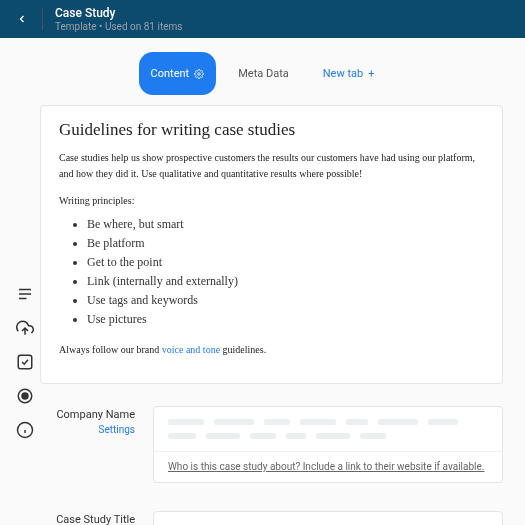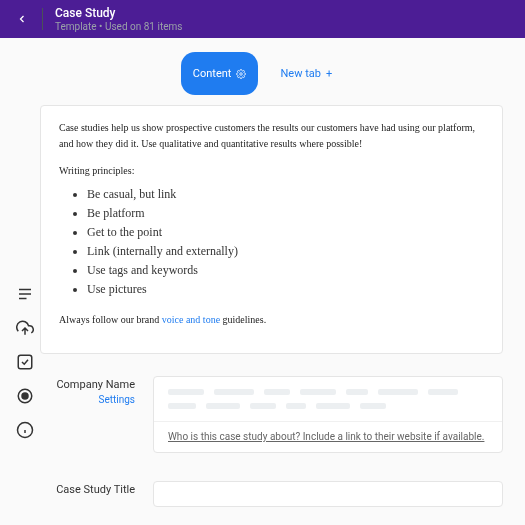--- a/index.html
+++ b/index.html
@@ -1,17 +1,17 @@
 <!DOCTYPE html>
 <html><head>
 <meta charset="utf-8">
 <style>
 * { margin: 0; padding: 0; box-sizing: border-box; }
 body { font-family: -apple-system, BlinkMacSystemFont, "Segoe UI", Roboto, sans-serif; background: #fafafa; color: #333; font-size: 13px; }
-.header { background: #4c1d95; height: 38px; display: flex; align-items: center; padding: 0 10px; color: #fff; }
+.header { background: #0c4a6e; height: 38px; display: flex; align-items: center; padding: 0 10px; color: #fff; }
 .back-btn { width: 24px; height: 24px; display: flex; align-items: center; justify-content: center; cursor: pointer; }
 .vdiv { width: 1px; height: 22px; background: #4a5158; margin: 0 12px 0 8px; }
 .title { font-size: 12px; font-weight: 500; color: #fff; line-height: 1.3; }
 .subtitle { font-size: 10px; color: #9aa1a8; }
 .tabs { display: flex; justify-content: center; gap: 10px; padding: 14px 0 10px; }
 .tab { font-size: 11px; padding: 15px 12px; border-radius: 14px; cursor: pointer; color: #555; display: inline-flex; align-items: center; gap: 5px; }
 .tab.active { background: #1f7cf0; color: #fff; }
 .tab.new { color: #1f7cf0; }
 .main-wrap { display: flex; }
 .left-rail { width: 40px; padding: 180px 0 0 10px; display: flex; flex-direction: column; gap: 16px; align-items: center; }
@@ -53,20 +53,21 @@
 </div>
 
 <div class="tabs">
   <div class="tab active">
     <span>Content</span>
     <svg width="10" height="10" viewBox="0 0 24 24" fill="none" stroke="#fff" stroke-width="2">
         <circle cx="12" cy="12" r="3"></circle>
         <path d="M19.4 15a1.65 1.65 0 0 0 .33 1.82l.06.06a2 2 0 1 1-2.83 2.83l-.06-.06a1.65 1.65 0 0 0-1.82-.33 1.65 1.65 0 0 0-1 1.51V21a2 2 0 0 1-4 0v-.09a1.65 1.65 0 0 0-1-1.51 1.65 1.65 0 0 0-1.82.33l-.06.06a2 2 0 1 1-2.83-2.83l.06-.06a1.65 1.65 0 0 0 .33-1.82 1.65 1.65 0 0 0-1.51-1H3a2 2 0 0 1 0-4h.09a1.65 1.65 0 0 0 1.51-1 1.65 1.65 0 0 0-.33-1.82l-.06-.06a2 2 0 1 1 2.83-2.83l.06.06a1.65 1.65 0 0 0 1.82.33h0a1.65 1.65 0 0 0 1-1.51V3a2 2 0 0 1 4 0v.09a1.65 1.65 0 0 0 1 1.51h0a1.65 1.65 0 0 0 1.82-.33l.06-.06a2 2 0 1 1 2.83 2.83l-.06.06a1.65 1.65 0 0 0-.33 1.82v0a1.65 1.65 0 0 0 1.51 1H21a2 2 0 0 1 0 4h-.09a1.65 1.65 0 0 0-1.51 1z"></path>
       </svg>
   </div>
+  <div class="tab">Meta Data</div>
   <div class="tab new">
     <span>New tab</span>
     <span>+</span>
   </div>
 </div>
 
 <div class="main-wrap">
 
   <div class="left-rail">
     <div class="rail-icon">
@@ -98,24 +99,25 @@
           <circle cx="12" cy="12" r="10"></circle>
           <line x1="12" y1="16" x2="12" y2="12"></line>
           <line x1="12" y1="8" x2="12.01" y2="8"></line>
         </svg>
     </div>
   </div>
 
   <div class="content">
 
     <div class="guidelines">
+      <h2>Guidelines for writing case studies</h2>
       <p>Case studies help us show prospective customers the results our customers have had using our platform, and how they did it. Use qualitative and quantitative results where possible!</p>
       <p class="principles-title">Writing principles:</p>
       <ul>
-        <li>Be casual, but link</li>
+        <li>Be where, but smart</li>
         <li>Be platform</li>
         <li>Get to the point</li>
         <li>Link (internally and externally)</li>
         <li>Use tags and keywords</li>
         <li>Use pictures</li>
       </ul>
       <p>
         <span>Always follow our brand </span><a href="#">voice and tone</a><span> guidelines.</span>
       </p>
     </div>

